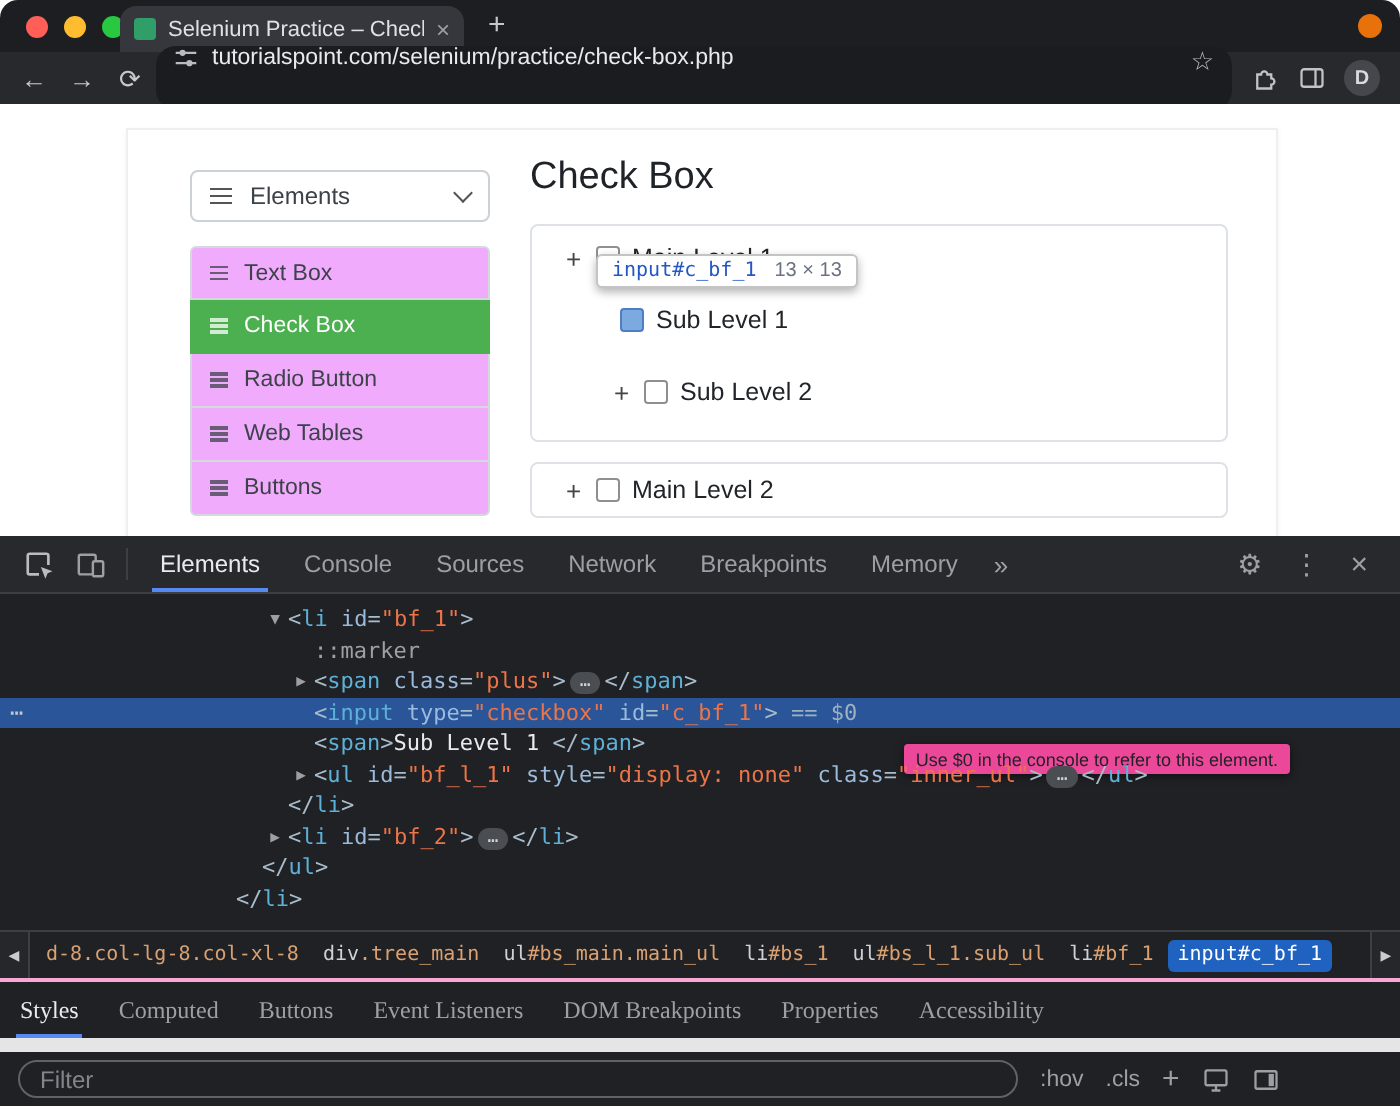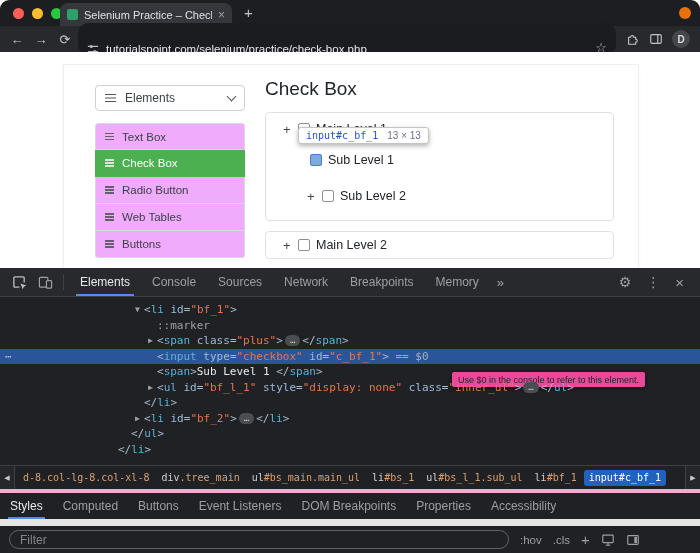--- a/index.html
+++ b/index.html
@@ -16,21 +16,21 @@
   .favicon{width:11px;height:11px;border-radius:2px;background:#2f9e69;flex:0 0 auto;}
   .tab-title{flex:1;font-size:11px;color:#dfe1e5;white-space:nowrap;overflow:hidden;}
   .tab-close{color:#9aa0a6;font-size:12px;line-height:1;flex:0 0 auto;}
   .newtab{position:absolute;left:244px;top:4px;color:#c3c6ca;font-size:15px;}
   .orange-dot{position:absolute;right:9px;top:7px;width:12px;height:12px;border-radius:50%;background:#e8710a;}
 
   
   .toolbar{position:absolute;top:26px;left:0;width:700px;height:26px;background:#28292d;
     display:flex;align-items:center;padding:0 6px;box-sizing:border-box;gap:2px;}
   .nav-ic{width:22px;text-align:center;color:#c6c9cd;font-size:13px;flex:0 0 auto;}
-  .omnibox{flex:1;height:32px;background:#1b1c1f;border-radius:10px;display:flex;align-items:flex-end;
+  .omnibox{flex:1;height:32px;background:#1b1c1f;border-radius:10px;display:flex;align-items:flex-start;
     gap:7px;padding:0 9px;box-sizing:border-box;min-width:0;}
   .url{flex:1;font-size:11.5px;color:#e8eaed;white-space:nowrap;overflow:hidden;}
   .star{color:#b8bcc2;font-size:13px;flex:0 0 auto;}
   .tb-right{display:flex;align-items:center;gap:9px;padding:0 4px 0 8px;flex:0 0 auto;}
   .avatar{width:18px;height:18px;border-radius:50%;background:#44474b;color:#d8dadd;
     font-size:10px;font-weight:bold;display:flex;align-items:center;justify-content:center;}
 
   
   .page{position:absolute;top:52px;left:0;width:700px;height:216px;background:#fff;overflow:hidden;}
   .card{position:absolute;left:63px;top:12px;width:574px;height:204px;border:1px solid #efefef;
@@ -104,21 +104,21 @@
   .crumb-arrow.left{left:0;border-right:1px solid #3c4043;}
   .crumb-arrow.right{right:0;border-left:1px solid #3c4043;}
   .crumb-track{display:flex;gap:2px;align-items:center;white-space:nowrap;
     font-family:"DejaVu Sans Mono",monospace;font-size:10px;}
   .crumb{padding:2.5px 5px;border-radius:3px;}
   .crumb-tag{color:#cdd1d5;}
   .crumb-sel{color:#d9a171;text-align:right;}
   .crumb.selected{background:var(--breadcrumb-selected,#1f62c0);}
   .crumb.selected .crumb-tag,.crumb.selected .crumb-sel{color:#fff;}
 
-  .styles-tabs{height:30px;border-top:4px solid #f9a8d4;background:#202124;display:flex;align-items:flex-end;box-sizing:border-box;}
+  .styles-tabs{height:30px;border-top:2px solid #f9a8d4;background:#202124;display:flex;align-items:flex-end;box-sizing:border-box;font-family:Liberation Serif, serif;}
   .stab{padding:0 10px;height:100%;display:flex;align-items:center;font-size:12px;color:#9aa0a6;
     position:relative;white-space:nowrap;}
   .stab.active{color:#e8eaed;}
   .stab.active::after{content:"";position:absolute;left:8px;right:8px;bottom:0;height:2px;
     background:var(--tab-underline,#568af2);}
 
   .filter-row{height:34px;border-top:7px solid #e5e5e5;background:#202124;display:flex;align-items:center;
     box-sizing:border-box;padding:0 9px;gap:11px;}
   .filter-input{flex:1;max-width:500px;height:19px;border:1px solid #5f6368;border-radius:10px;
     background:transparent;color:#e8eaed;font-size:12px;padding:0 10px;box-sizing:border-box;outline:none;

